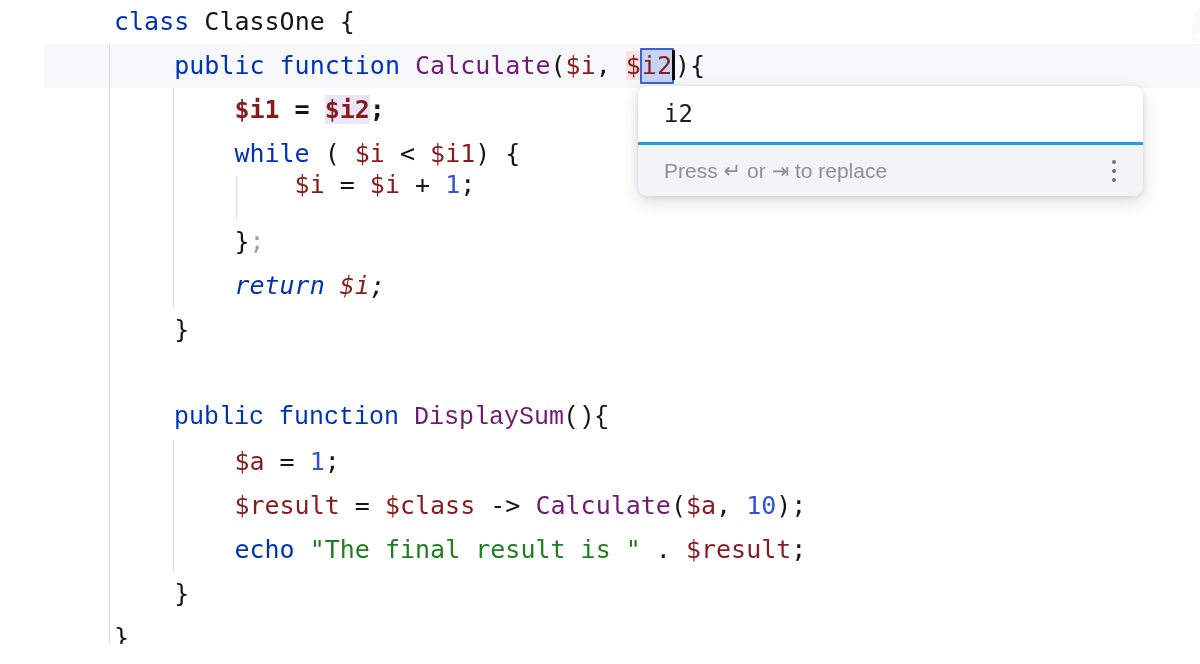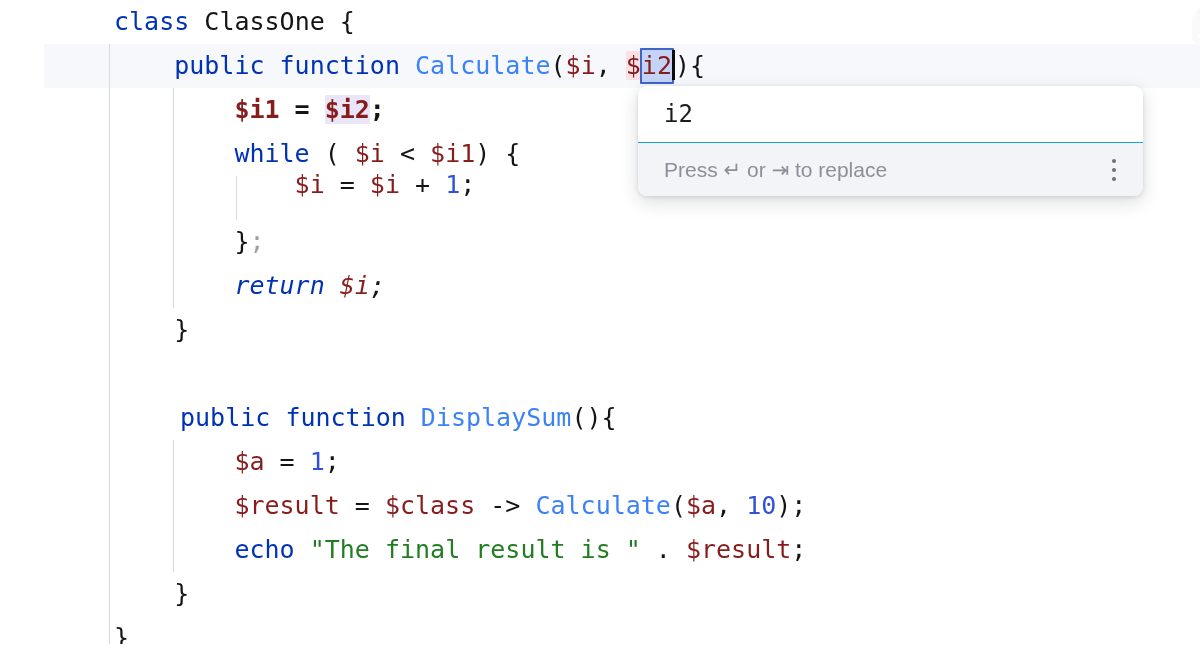--- a/index.html
+++ b/index.html
@@ -56,21 +56,21 @@
     white-space: pre;
     font-family: "DejaVu Sans Mono", "Liberation Mono", monospace;
     font-size: 25px;
     letter-spacing: 0px;
     color: #111111;
   }
 
   
   .kw   { color: #0033b3; }
   .var  { color: #871c1c; }
-  .meth { color: #3b82f6; }
+  .meth { color: #701a75; }
   .num  { color: #2f52d8; }
   .str  { color: #227d22; }
   .plain{ color: #141414; }
   .dim  { color: #9aa0a6; }
 
   
   .usage-hl {
     background: #eae6f7;
     border-radius: 1px;
   }
@@ -116,21 +116,21 @@
     font-family: "DejaVu Sans Mono", "Liberation Mono", monospace;
     font-size: 24px;
     color: #1b1c1e;
   }
   .popup-hint-row {
     background: #f2f4f8;
     height: 54px;
     display: flex;
     align-items: center;
     padding: 0 16px 0 26px;
-    border-top: 1px solid #0ea5e9;
+    border-top: 3px solid #0ea5e9;
   }
   .popup-hint-text {
     flex: 1;
     font-family: "Liberation Sans", "DejaVu Sans", sans-serif;
     font-size: 21px;
     color: #8b8f99;
     white-space: pre;
   }
   .kbd-glyph {
     font-family: "DejaVu Sans", sans-serif;
@@ -202,21 +202,21 @@
   <div class="code-layer" id="code-layer">
       <div class="code-line" style="top: 0px; left: 70px;"><span class="kw">class</span><span class="plain"> </span><span class="plain">ClassOne</span><span class="plain"> {</span></div>
       <div class="code-line" style="top: 44px; left: 130.2px;"><span class="kw">public</span><span class="plain"> </span><span class="kw">function</span><span class="plain"> </span><span class="meth">Calculate</span><span class="plain">(</span><span class="var">$i</span><span class="plain">, </span><span class="var rename-pre">$</span><span class="var rename-sel">i2</span><span class="caret" style="background: rgb(11, 11, 11);"></span><span class="plain">)</span><span class="plain">{</span></div>
       <div class="code-line" style="top: 88px; left: 190.4px; font-weight: bold;"><span class="var">$i1</span><span class="plain"> = </span><span class="var usage-hl">$i2</span><span class="plain">;</span></div>
       <div class="code-line" style="top: 132px; left: 190.4px;"><span class="kw">while</span><span class="plain"> ( </span><span class="var">$i</span><span class="plain"> &lt; </span><span class="var">$i1</span><span class="plain">) {</span></div>
       <div class="code-line" style="top: 163px; left: 250.6px;"><span class="var">$i</span><span class="plain"> = </span><span class="var">$i</span><span class="plain"> + </span><span class="num">1</span><span class="plain">;</span></div>
       <div class="code-line" style="top: 220px; left: 190.4px;"><span class="plain">}</span><span class="dim">;</span></div>
       <div class="code-line" style="top: 264px; left: 190.4px; font-style: italic;"><span class="kw">return</span><span class="plain"> </span><span class="var">$i</span><span class="plain">;</span></div>
       <div class="code-line" style="top: 308px; left: 130.2px;"><span class="plain">}</span></div>
       <div class="code-line" style="top: 352px; left: 70px;"></div>
-      <div class="code-line" style="top: 396px; left: 136px;"><span class="kw">public</span><span class="plain"> </span><span class="kw">function</span><span class="plain"> </span><span class="meth">DisplaySum</span><span class="plain">(){</span></div>
+      <div class="code-line" style="top: 396px; left: 130px; font-family: Liberation Mono, monospace;"><span class="kw">public</span><span class="plain"> </span><span class="kw">function</span><span class="plain"> </span><span class="meth">DisplaySum</span><span class="plain">(){</span></div>
       <div class="code-line" style="top: 440px; left: 190.4px;"><span class="var">$a</span><span class="plain"> = </span><span class="num">1</span><span class="plain">;</span></div>
       <div class="code-line" style="top: 484px; left: 190.4px;"><span class="var">$result</span><span class="plain"> = </span><span class="var">$class</span><span class="plain"> -&gt; </span><span class="meth">Calculate</span><span class="plain">(</span><span class="var">$a</span><span class="plain">, </span><span class="num">10</span><span class="plain">);</span></div>
       <div class="code-line" style="top: 528px; left: 190.4px;"><span class="kw">echo</span><span class="plain"> </span><span class="str">"The final result is "</span><span class="plain"> . </span><span class="var">$result</span><span class="plain">;</span></div>
       <div class="code-line" style="top: 572px; left: 130.2px;"><span class="plain">}</span></div>
       <div class="code-line" style="top: 616px; left: 70px;"><span class="plain">}</span></div>
     </div>
 
   <div class="watermark">
     <div class="wm-sq wm-a"></div>
     <div class="wm-sq wm-b"></div>

